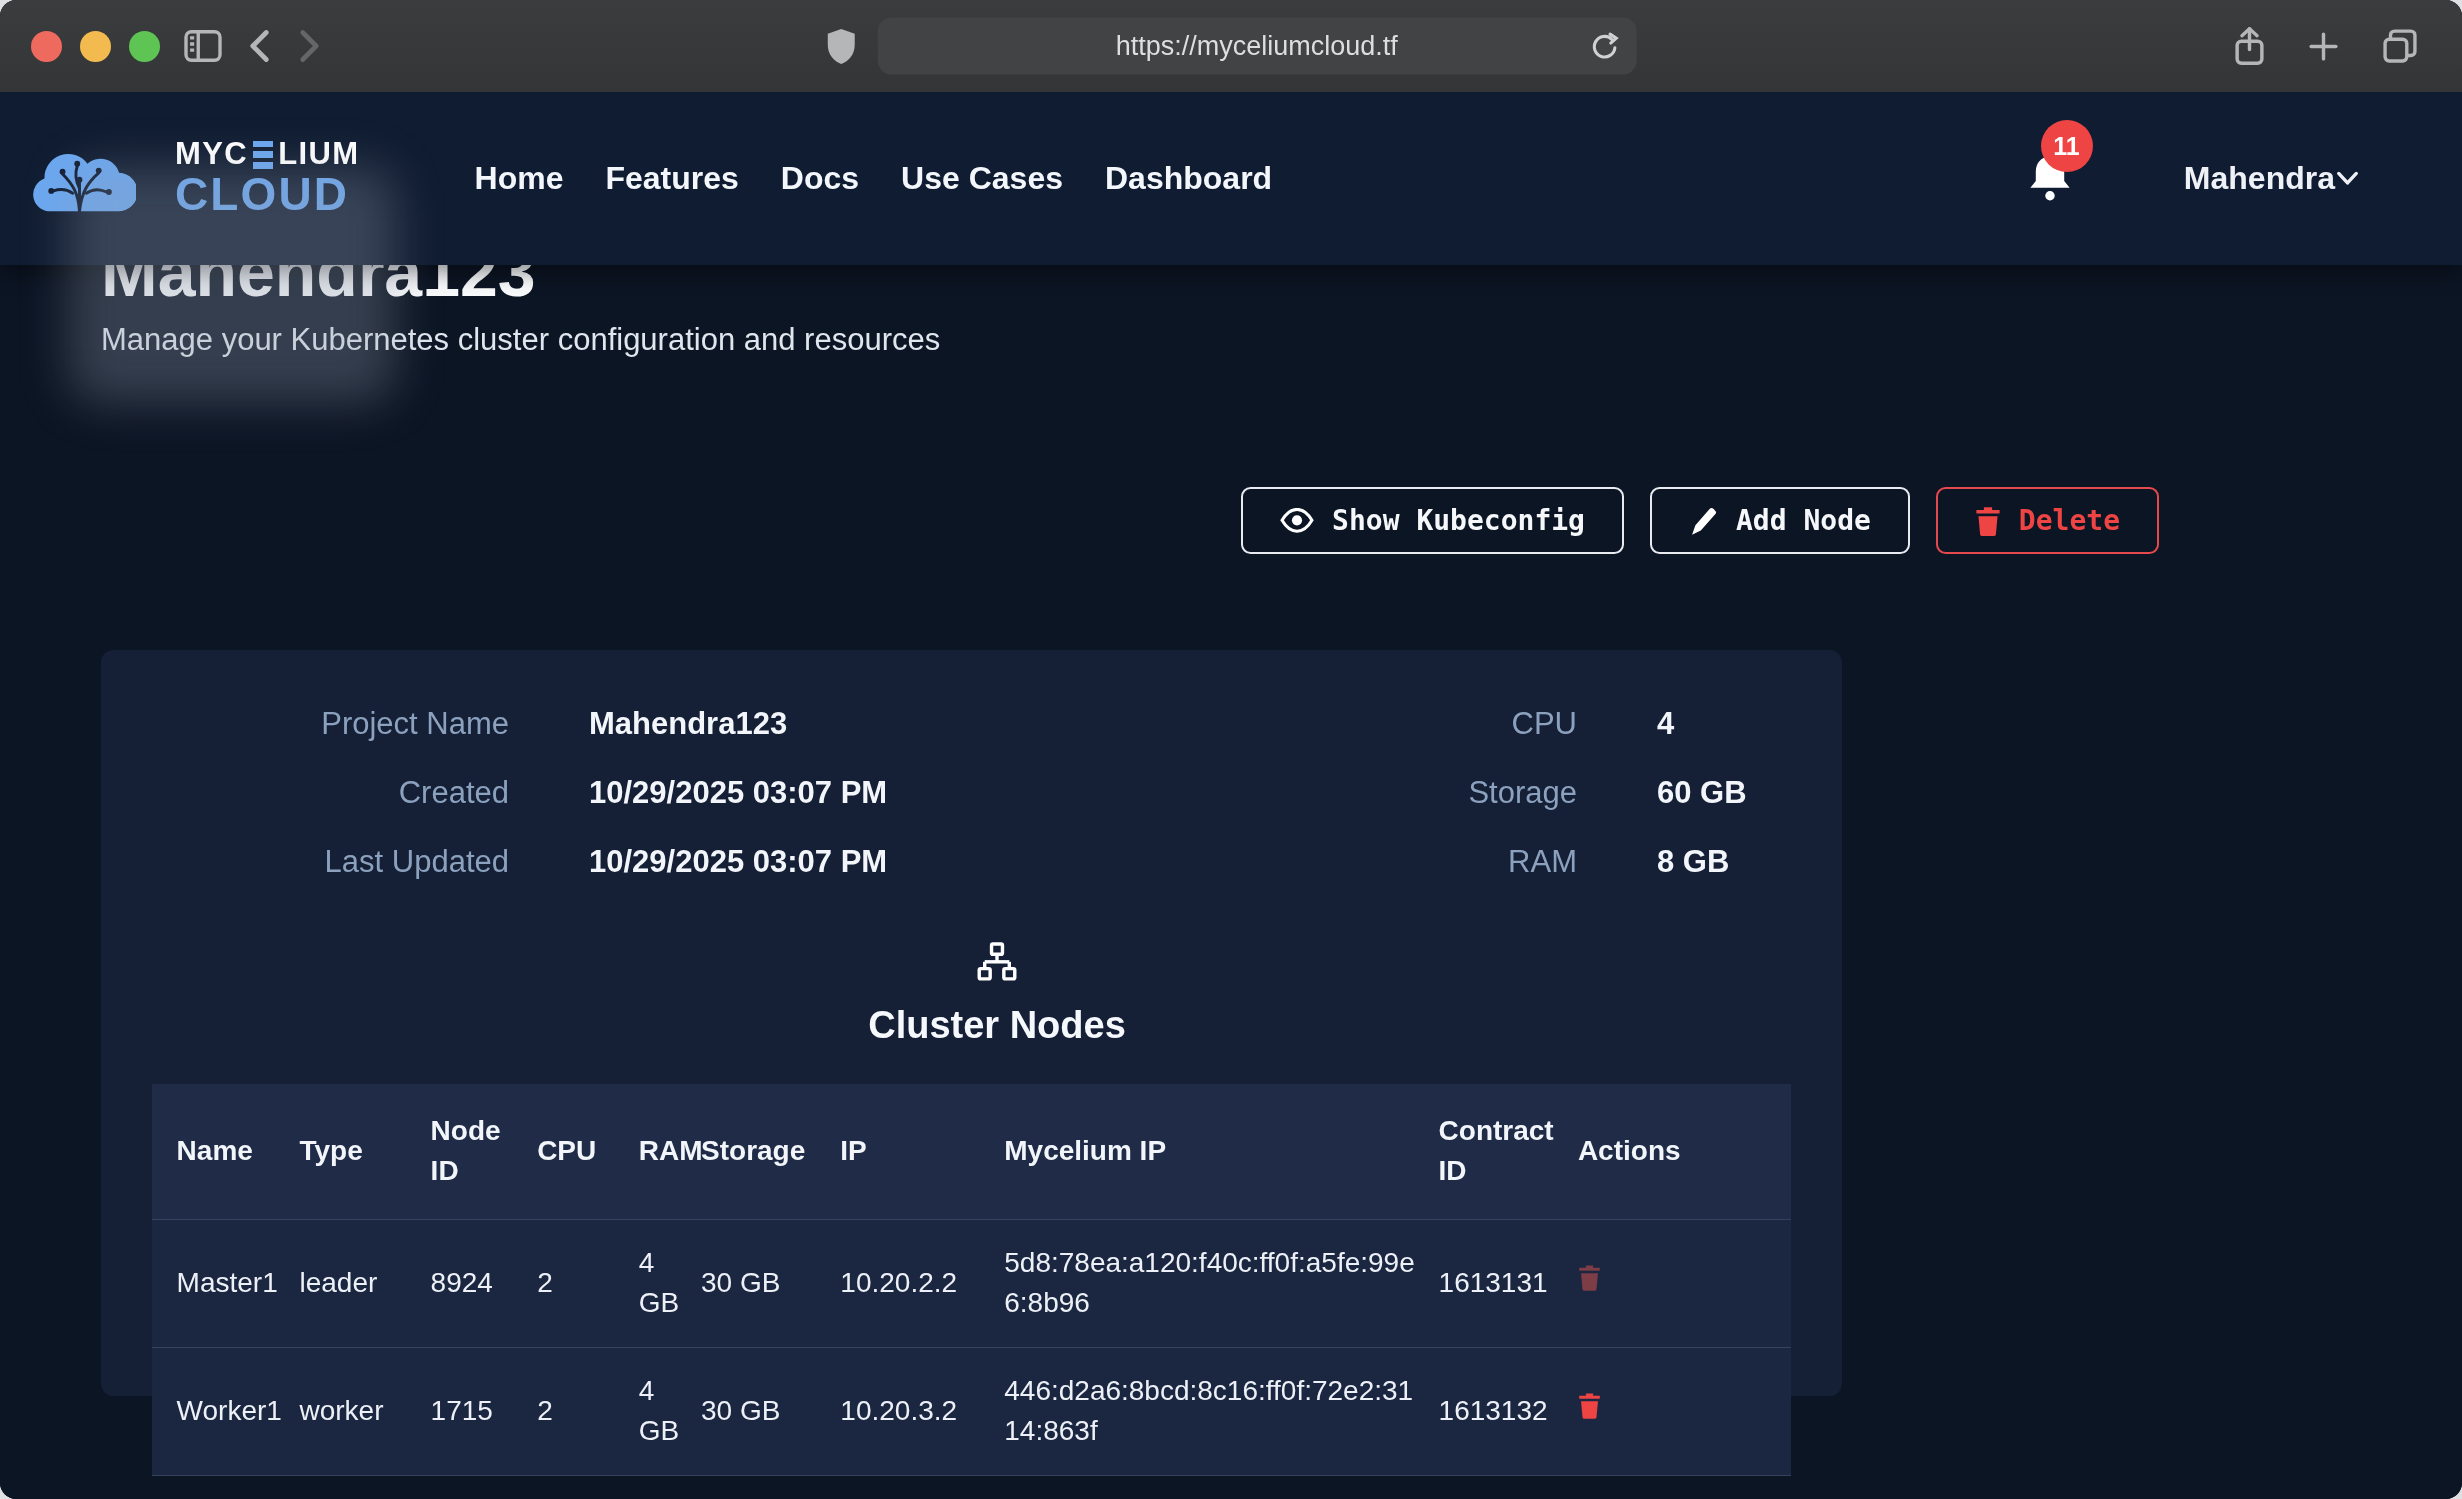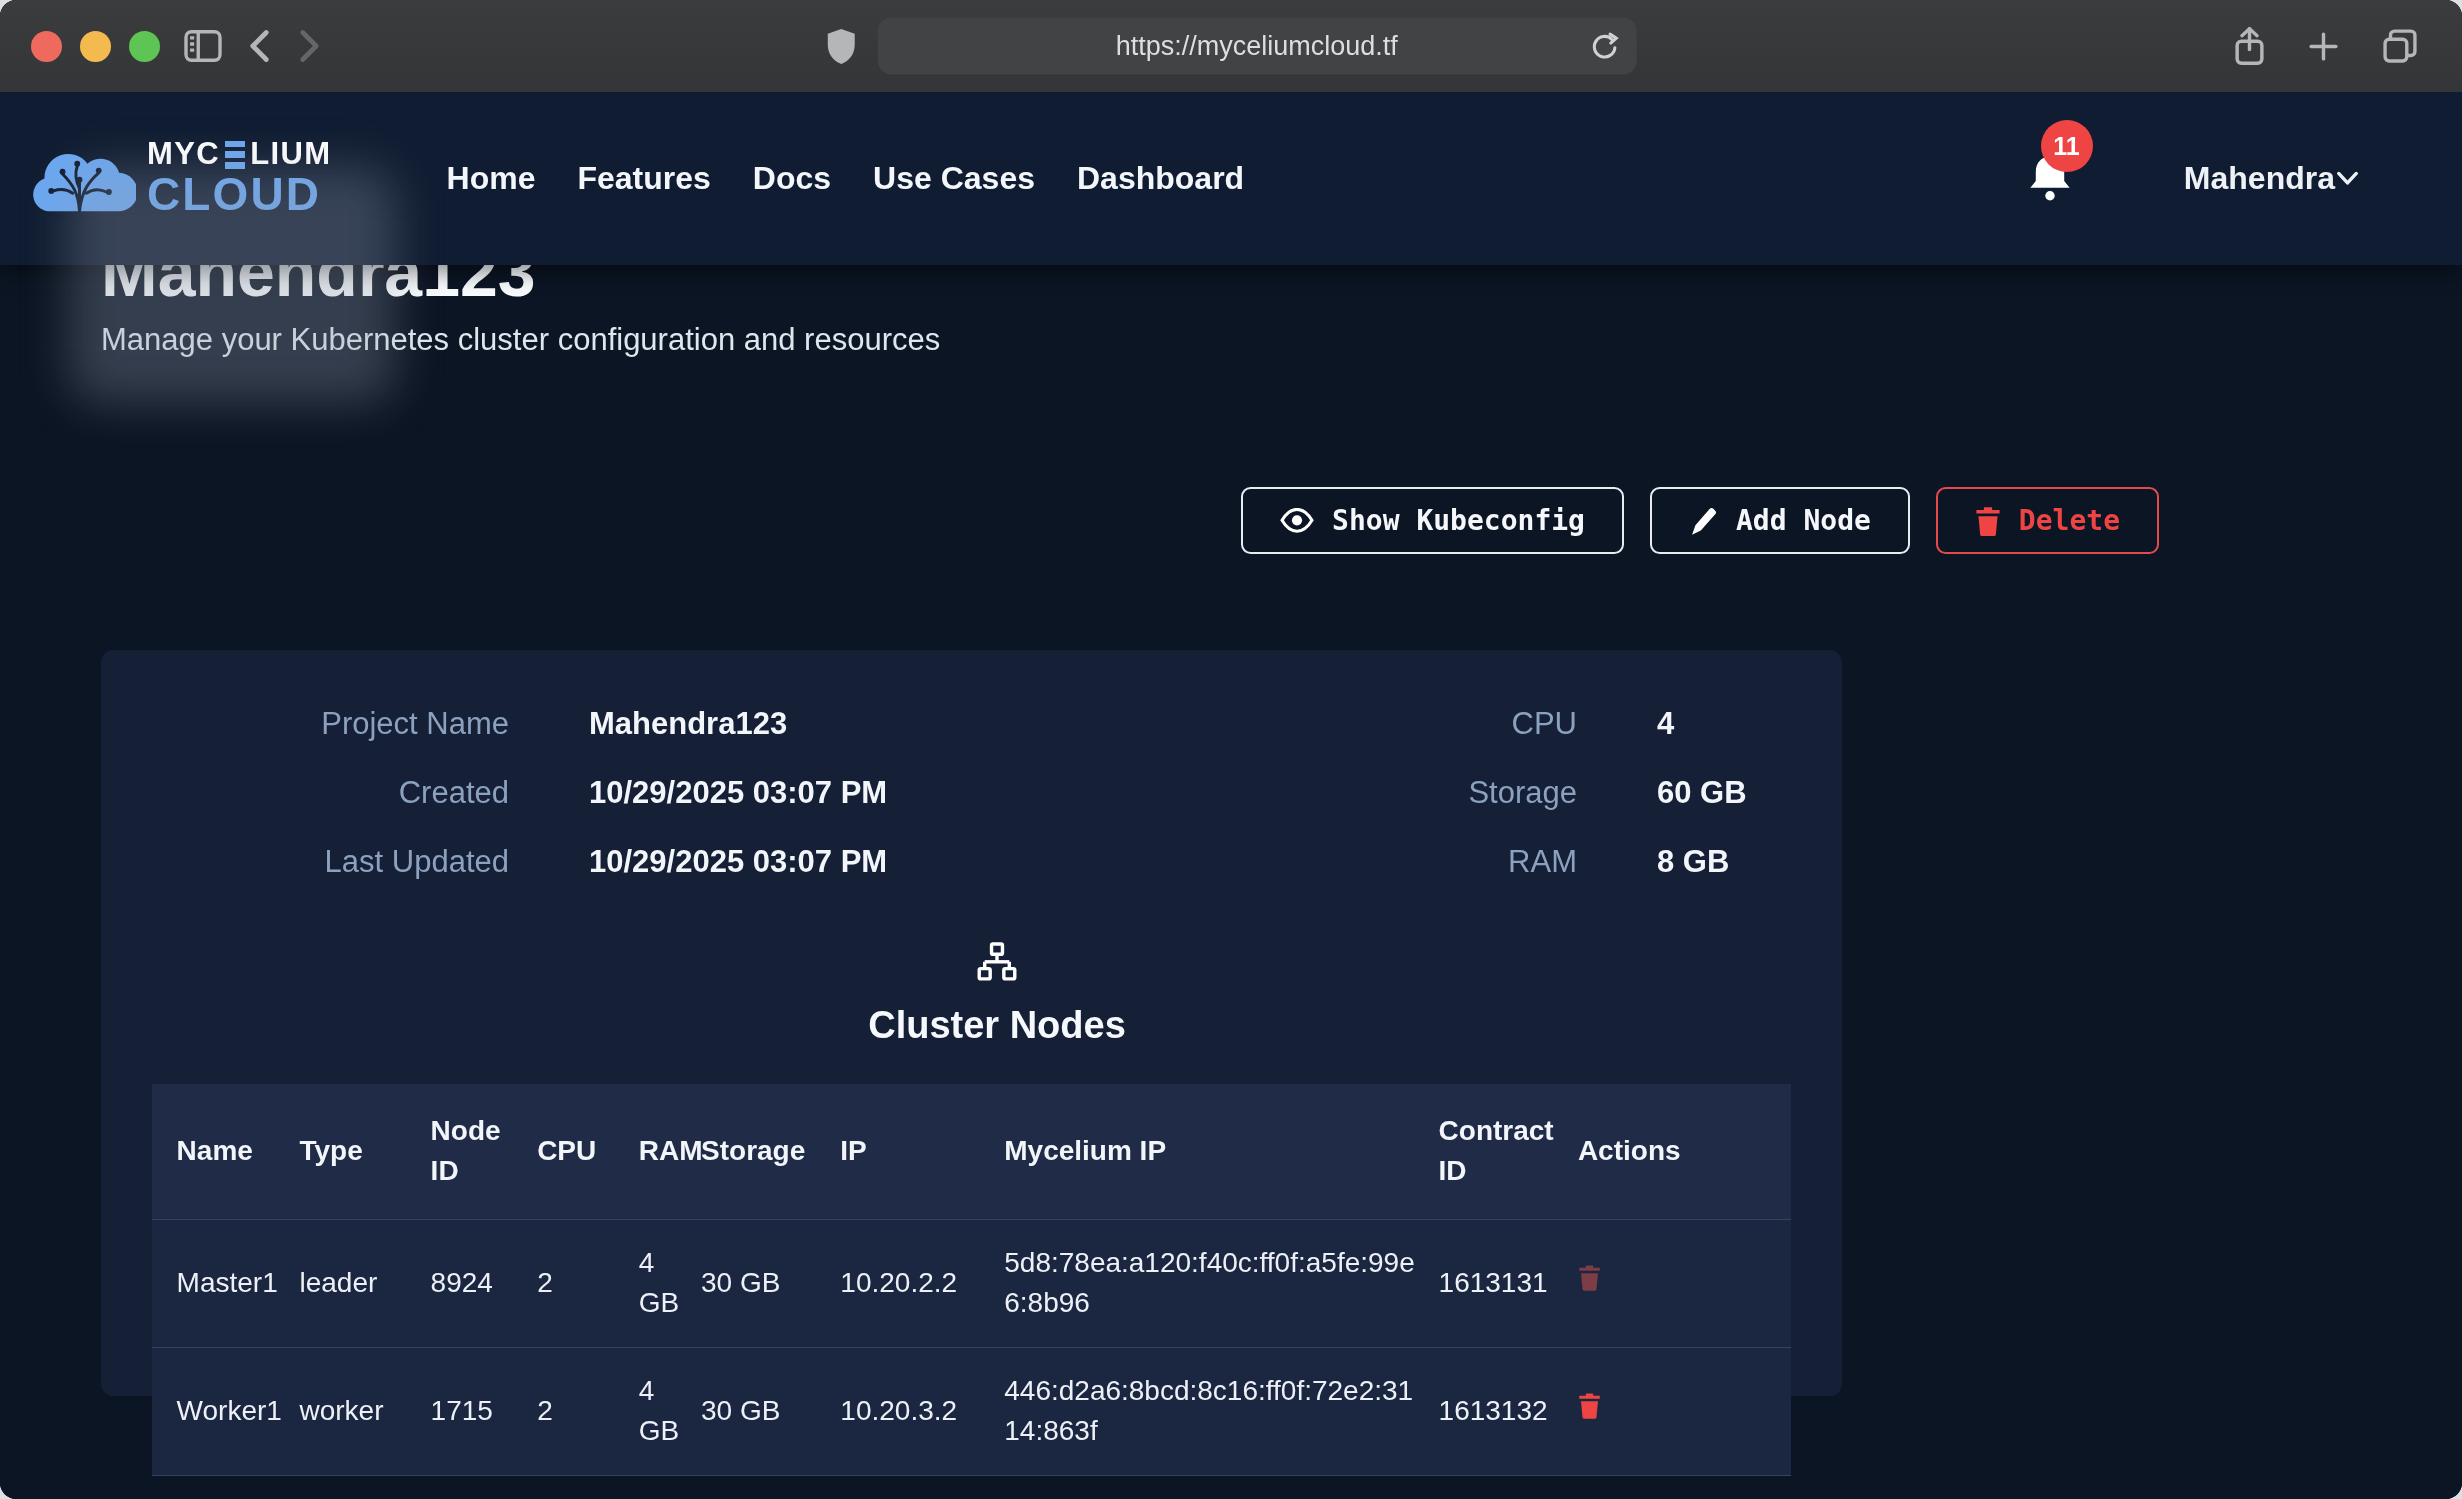--- a/index.html
+++ b/index.html
@@ -43,21 +43,21 @@
   
   .app { position:absolute; top:92px; left:0; right:0; bottom:0; background:#0c1524; overflow:hidden; }
 
   .site-header {
     position:absolute; top:0; left:0; right:0; height:173px;
     background:#101c31; z-index:10;
     box-shadow:0 6.8px 20.5px rgba(0,0,0,.45);
     display:flex; align-items:center; padding:0 103px 0 23px;
   }
   .logo { display:flex; align-items:center; gap:11px; }
-  .wordmark { display:flex; flex-direction:column; line-height:1.04; }
+  .wordmark { display:flex; flex-direction:column; line-height:1.04;margin-left:28px; }
   .wm-top { font-size:31px; font-weight:800; color:#ffffff; letter-spacing:1.4px; display:flex; align-items:center; }
   .e-bars { display:inline-flex; flex-direction:column; gap:4.8px; margin:0 4.8px; }
   .e-bars i { display:block; width:20.5px; height:6.2px; background:#6ba7f0; }
   .wm-bottom { font-size:46px; font-weight:800; color:#6ba7f0; letter-spacing:2.1px; }
   .nav { display:flex; gap:42px; margin-left:115px; }
   .nav a { color:#f3f6fa; text-decoration:none; font-size:32px; font-weight:700; }
   .header-right { margin-left:auto; display:flex; align-items:center; gap:109px; }
   .bell-wrap { position:relative; width:48px; height:55px; }
   .badge {
     position:absolute; top:-31px; left:13.7px; min-width:52px; height:52px; padding:0 6.8px;

